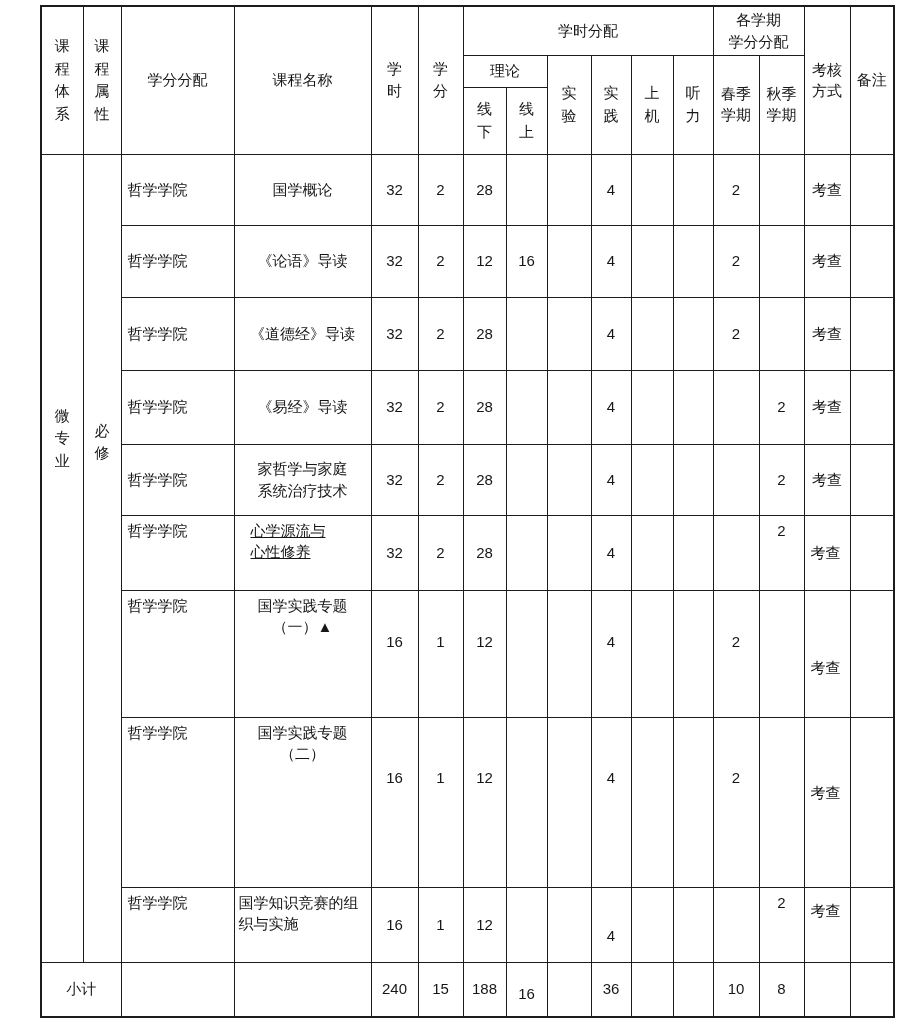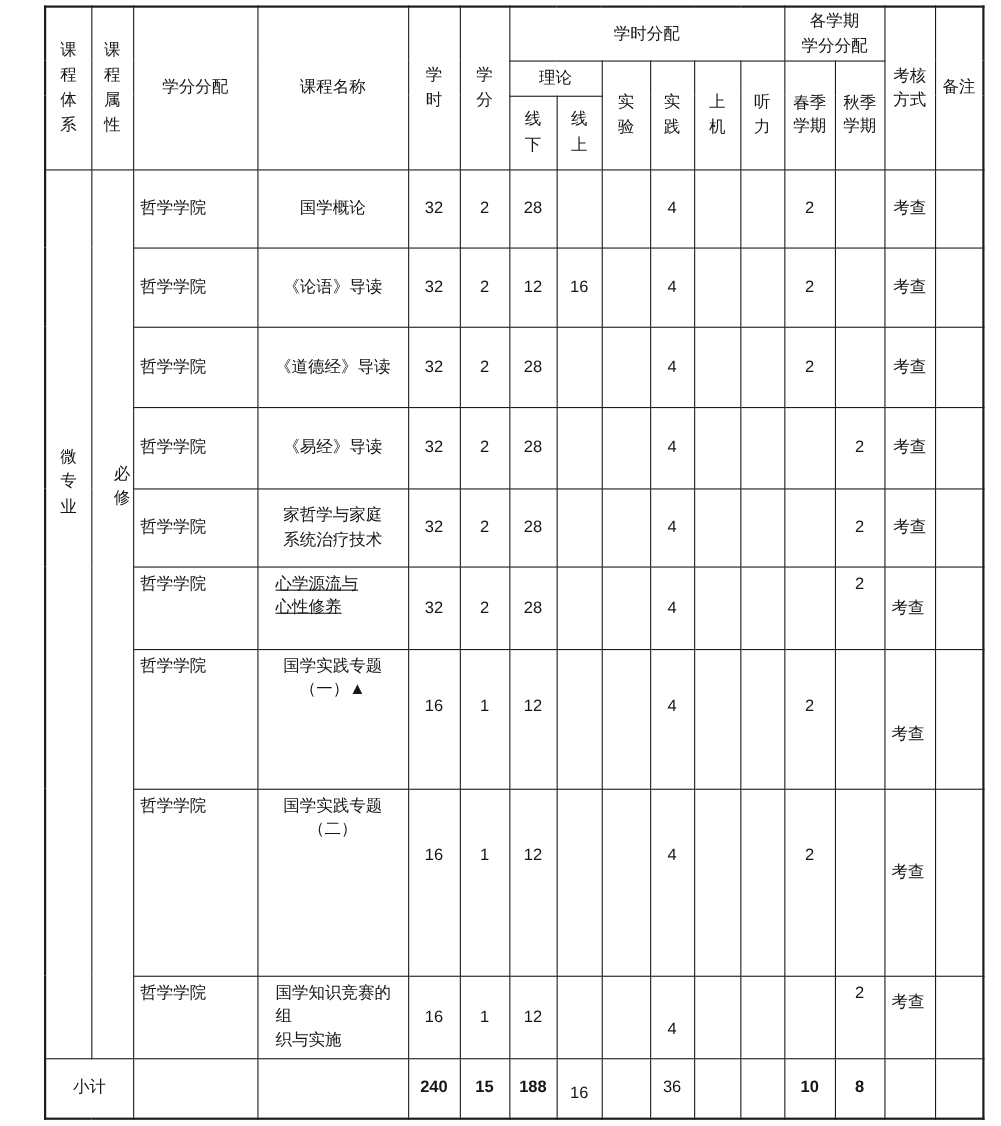--- a/index.html
+++ b/index.html
@@ -32,30 +32,30 @@
     line-height: 1.45;
     overflow: hidden;
   }
   
   .v1 { display: inline-block; width: 1.1em; word-break: break-all; line-height: 1.5; }
   .v2 { display: inline-block; width: 2.2em; word-break: break-all; line-height: 1.4; }
   .pre { white-space: pre-line; text-align: center; }
   .ta-left  { text-align: left; padding-left: 6px; }
   .va-top   { vertical-align: top; padding-top: 4px; }
   .pl16 { padding-left: 16px; text-decoration: underline; }
-  .pl4  { padding-left: 16px; }
+  .pl4  { padding-left: 4px; }
   .lift20 { padding-bottom: 20px; }
   .lift25 { padding-bottom: 25px; }
   .lift50 { padding-bottom: 50px; }
   .drop12 { padding-top: 12px; }
   .drop25 { padding-top: 25px; }
   .drop30 { padding-top: 30px; }
-  .bold { font-weight: bold; }
+  .bold { font-weight: normal; }
   .vmerge-sys  { vertical-align: top; padding-top: 250px; }
-  .vmerge-attr { vertical-align: top; padding-top: 265px; text-align: right; }
+  .vmerge-attr { vertical-align: top; padding-top: 265px; }
 </style>
 </head>
 <body>
 
 <div class="page">
   <table class="curriculum">
     <colgroup>
       <col style="width:42px">
         <col style="width:38px">
         <col style="width:113px">

